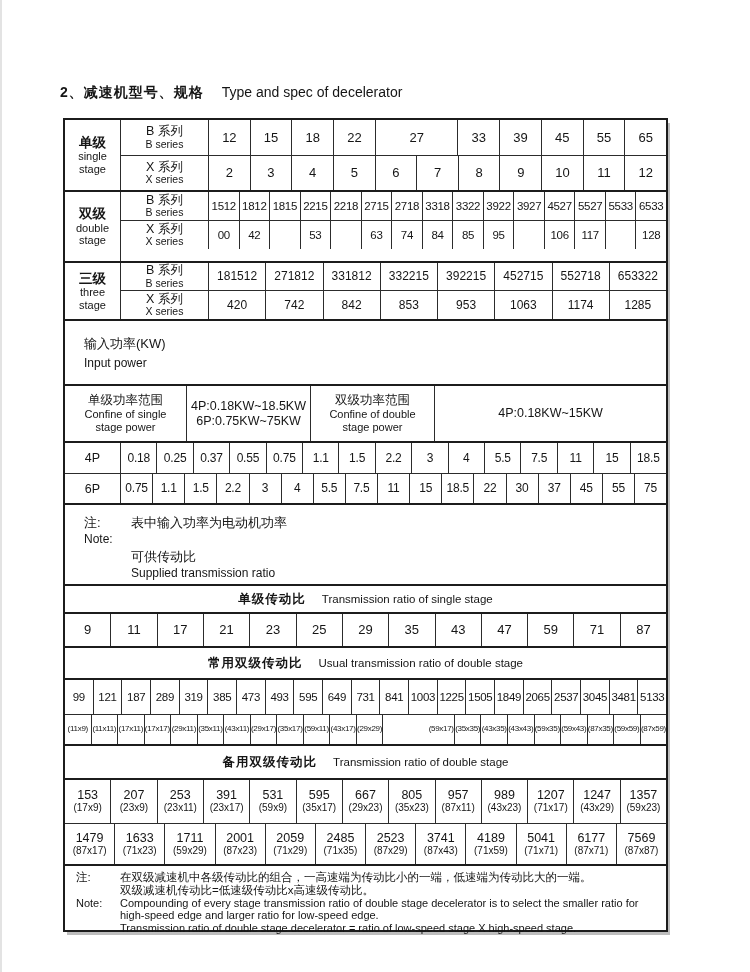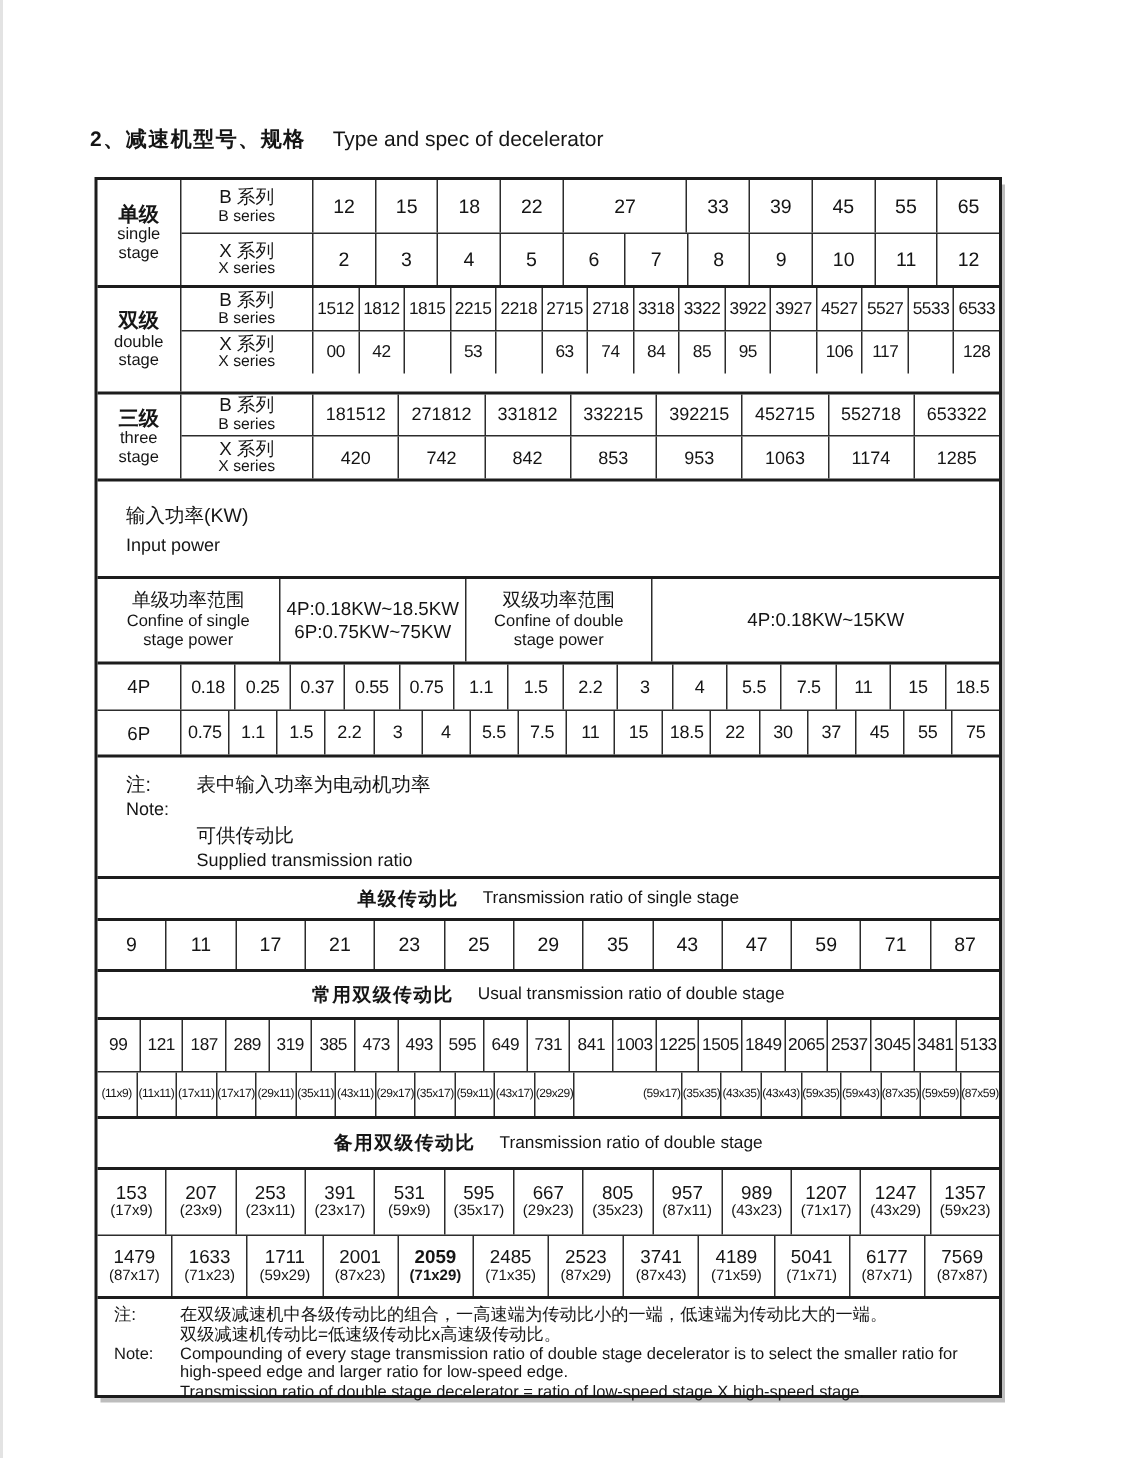--- a/index.html
+++ b/index.html
@@ -472,21 +472,21 @@
           <div class="cs">(71x23)</div>
         </div>
         <div class="cell" style="flex-grow: 1;">
           <div class="cv">1711</div>
           <div class="cs">(59x29)</div>
         </div>
         <div class="cell" style="flex-grow: 1;">
           <div class="cv">2001</div>
           <div class="cs">(87x23)</div>
         </div>
-        <div class="cell" style="flex-grow: 1; font-weight: bold;">
+        <div class="cell" style="flex-grow: 1;">
           <div class="cv">2059</div>
           <div class="cs">(71x29)</div>
         </div>
         <div class="cell" style="flex-grow: 1;">
           <div class="cv">2485</div>
           <div class="cs">(71x35)</div>
         </div>
         <div class="cell" style="flex-grow: 1;">
           <div class="cv">2523</div>
           <div class="cs">(87x29)</div>

